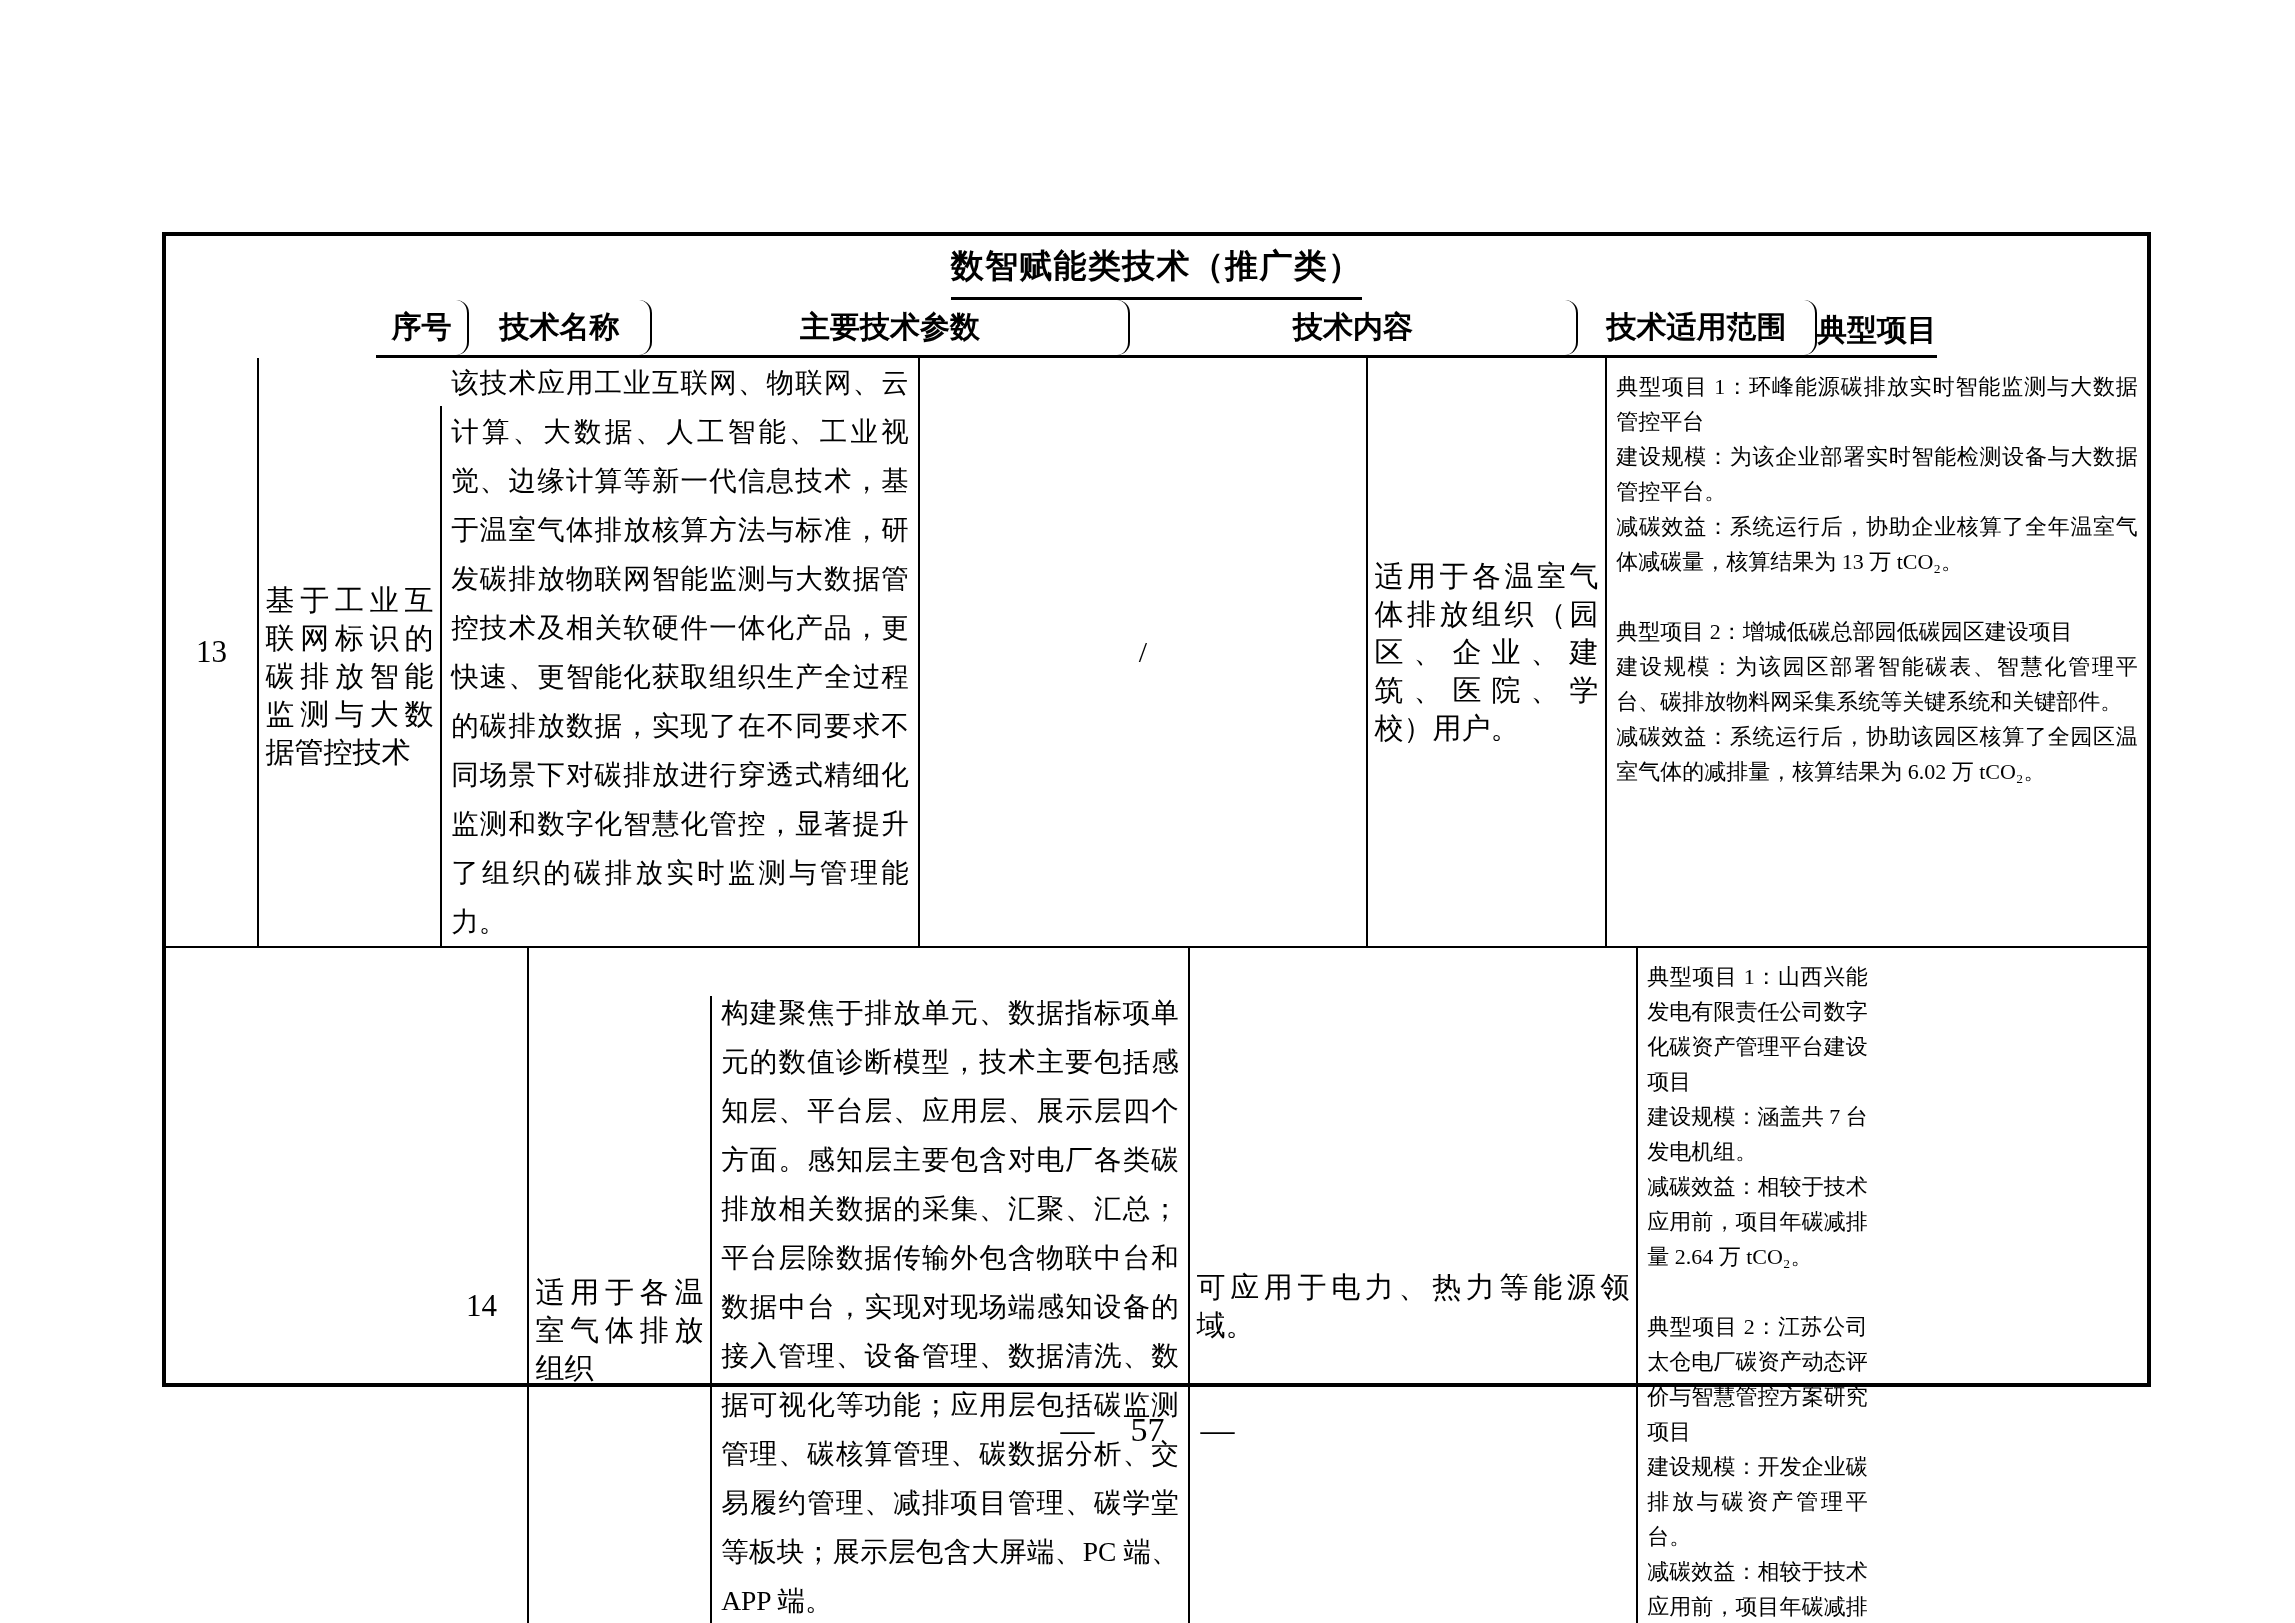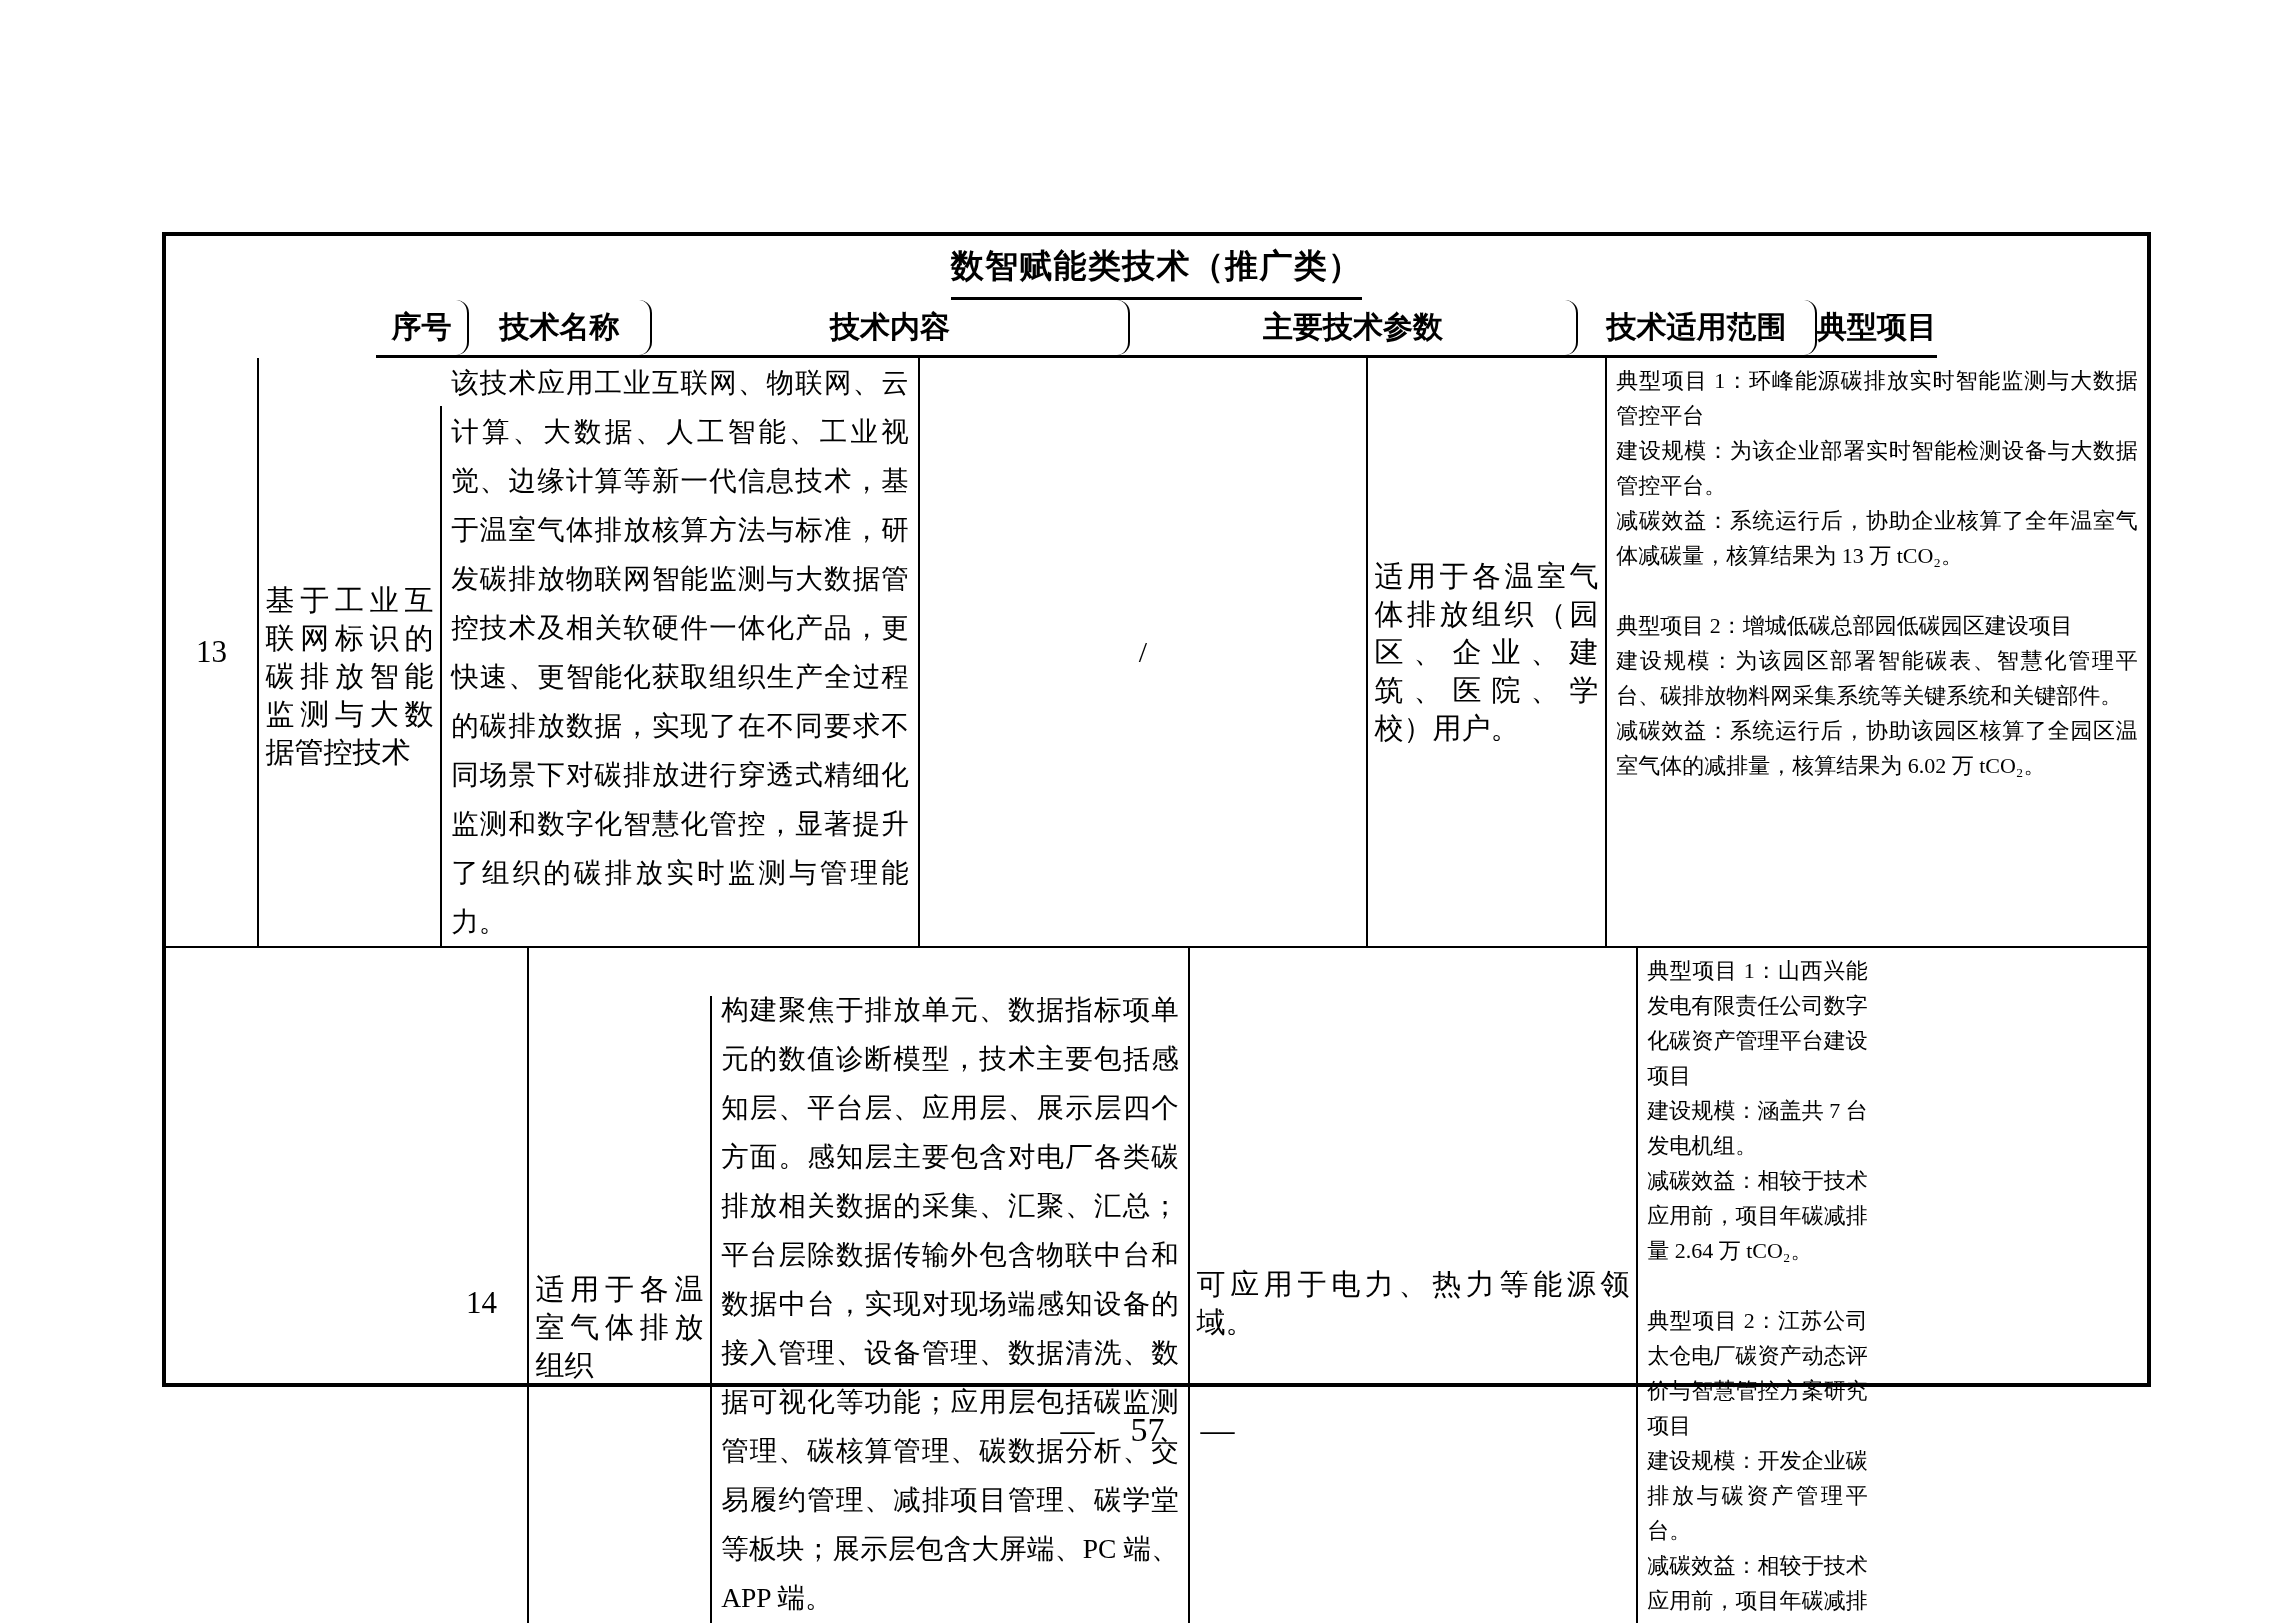--- a/index.html
+++ b/index.html
@@ -52,21 +52,21 @@
     display: flex;
     align-items: center;
     justify-content: center;
     border-right: 2px solid #000;
     font-family: "Liberation Sans", "DejaVu Sans", sans-serif;
     font-weight: bold;
     font-size: 30px;
     box-sizing: border-box;
     border-radius: 13px;
   }
-  .grid-row > :last-child { border-right: none; }
+  .grid-row > :last-child { border-right: none; margin-top: 6px; }
   .data-row-13 {
     flex: 0 0 557px;
     border-bottom: 2.6px solid #000;
   }
   .data-row-14 { flex: 1 1 auto; }
   .cell {
     border-right: 2px solid #000;
     box-sizing: border-box;
     overflow: hidden;
     display: flex;
@@ -139,22 +139,22 @@
 
 <div class="page">
 
   <div class="carbon-table">
 
     <div class="title-row">数智赋能类技术（推广类）</div>
 
     <div class="grid-row header-row">
       <div class="header-cell">序号</div>
       <div class="header-cell">技术名称</div>
+      <div class="header-cell">主要技术参数</div>
       <div class="header-cell">技术内容</div>
-      <div class="header-cell">主要技术参数</div>
       <div class="header-cell">技术适用范围</div>
       <div class="header-cell">典型项目</div>
     </div>
 
     <div class="grid-row data-row-13">
       <div class="cell c-no">13</div>
       <div class="cell c-name">
         <div>基于工业互联网标识的碳排放智能监测与大数据管控技术</div>
       </div>
       <div class="cell c-content">

